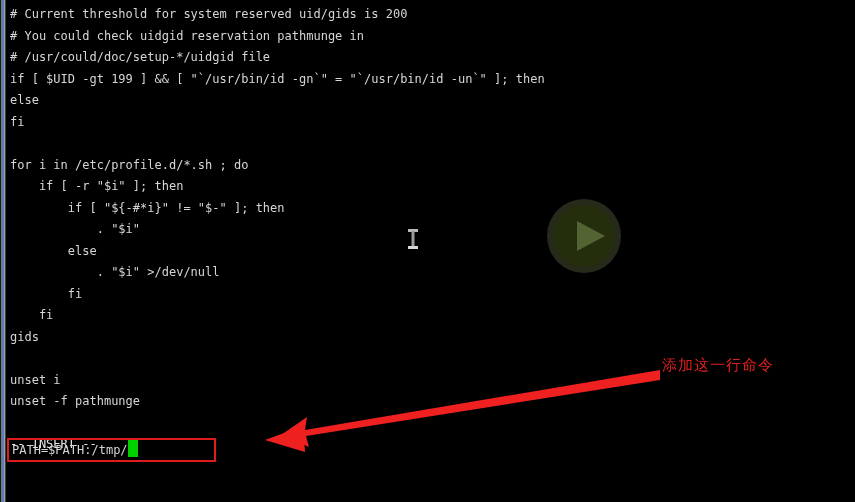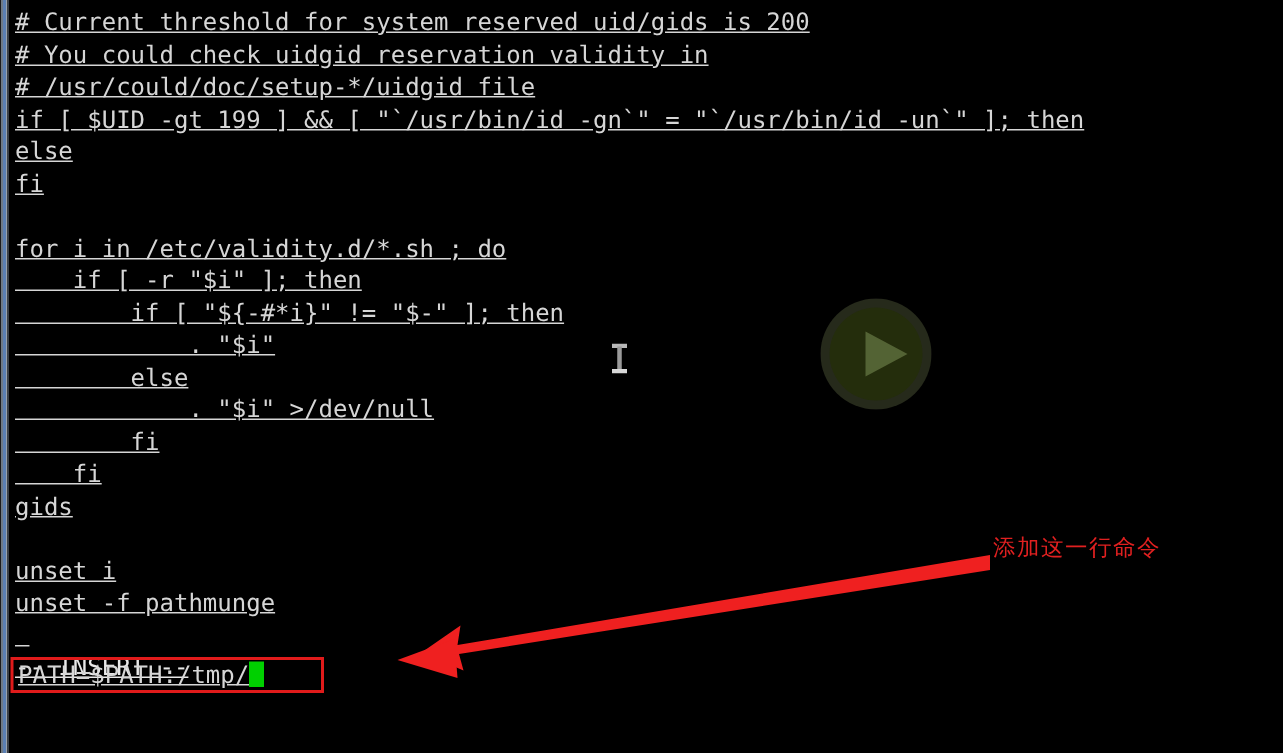--- a/index.html
+++ b/index.html
@@ -45,26 +45,25 @@
     top: 0;
     width: 855px;
     height: 502px;
     padding: 4px 0 0 0;
     box-sizing: border-box;
   }
   .line {
     position: relative;
     height: 21.5px;
     line-height: 21.5px;
-    font-size: 16px;
+    font-size: 12px;
     color: #d6d6d6;
     white-space: pre;
     padding-left: 10px;
     letter-spacing: 0px;
-    text-decoration: underline;
   }
   .line.blank {
     color: transparent;
   }
   .line.status {
     color: #e8e8e8;
   }
 
   
   #path-line-wrap {
@@ -143,27 +142,27 @@
 </style>
 </head>
 <body>
 
 <div id="screen">
 
   <div id="left-border"></div>
 
   <div id="terminal">
     <div class="line"># Current threshold for system reserved uid/gids is 200</div>
-    <div class="line"># You could check uidgid reservation validity in</div>
+    <div class="line"># You could check uidgid reservation pathmunge in</div>
     <div class="line"># /usr/could/doc/setup-*/uidgid file</div>
     <div class="line">if [ $UID -gt 199 ] &amp;&amp; [ "`/usr/bin/id -gn`" = "`/usr/bin/id -un`" ]; then</div>
     <div class="line">else</div>
     <div class="line">fi</div>
     <div class="line blank"></div>
-    <div class="line">for i in /etc/validity.d/*.sh ; do</div>
+    <div class="line">for i in /etc/profile.d/*.sh ; do</div>
     <div class="line">    if [ -r "$i" ]; then</div>
     <div class="line">        if [ "${-#*i}" != "$-" ]; then</div>
     <div class="line">            . "$i"</div>
     <div class="line">        else</div>
     <div class="line">            . "$i" &gt;/dev/null</div>
     <div class="line">        fi</div>
     <div class="line">    fi</div>
     <div class="line">gids</div>
     <div class="line blank"></div>
     <div class="line">unset i</div>

